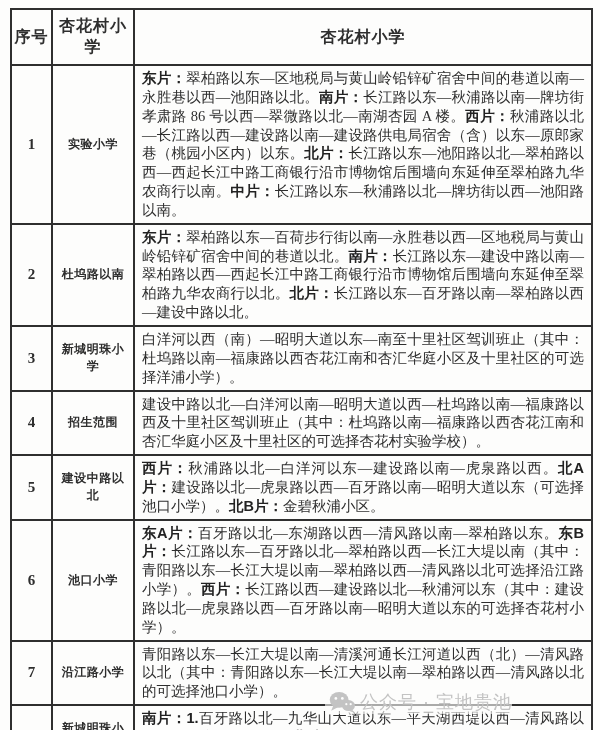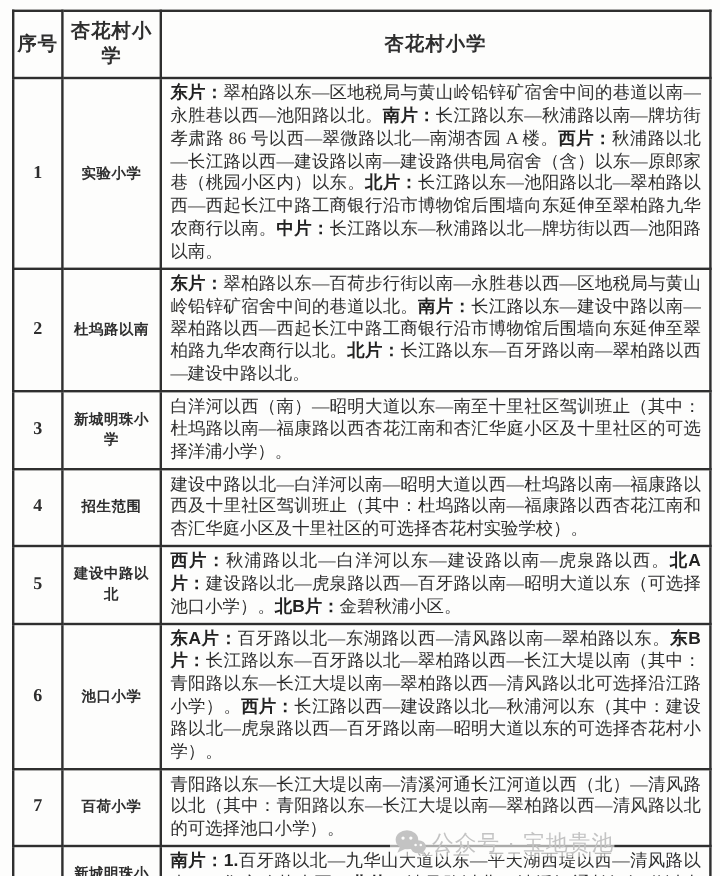--- a/index.html
+++ b/index.html
@@ -123,21 +123,21 @@
           <td class="cell-school">建设中路以北</td>
           <td class="cell-range"><b>西片：</b>秋浦路以北—白洋河以东—建设路以南—虎泉路以西。<b>北A片：</b>建设路以北—虎泉路以西—百牙路以南—昭明大道以东（可选择池口小学）。<b>北B片：</b>金碧秋浦小区。</td>
         </tr>
         <tr>
           <td class="cell-no">6</td>
           <td class="cell-school">池口小学</td>
           <td class="cell-range"><b>东A片：</b>百牙路以北—东湖路以西—清风路以南—翠柏路以东。<b>东B片：</b>长江路以东—百牙路以北—翠柏路以西—长江大堤以南（其中：青阳路以东—长江大堤以南—翠柏路以西—清风路以北可选择沿江路小学）。<b>西片：</b>长江路以西—建设路以北—秋浦河以东（其中：建设路以北—虎泉路以西—百牙路以南—昭明大道以东的可选择杏花村小学）。</td>
         </tr>
         <tr>
           <td class="cell-no">7</td>
-          <td class="cell-school">百荷小学</td>
+          <td class="cell-school">沿江路小学</td>
           <td class="cell-range">青阳路以东—长江大堤以南—清溪河通长江河道以西（北）—清风路以北（其中：青阳路以东—长江大堤以南—翠柏路以西—清风路以北的可选择池口小学）。</td>
         </tr>
         <tr>
           <td class="cell-no">8</td>
           <td class="cell-school">新城明珠小学</td>
           <td class="cell-range"><b>南片：</b><b>1.</b>百牙路以北—九华山大道以东—平天湖西堤以西—清风路以南；<b>2.</b>华府骏苑小区。<b>北片：</b>清风路以北—清溪河通长江河道以东（南）—平天湖通长江河道以西。</td>
         </tr>
       </tbody>
   </table>
 

